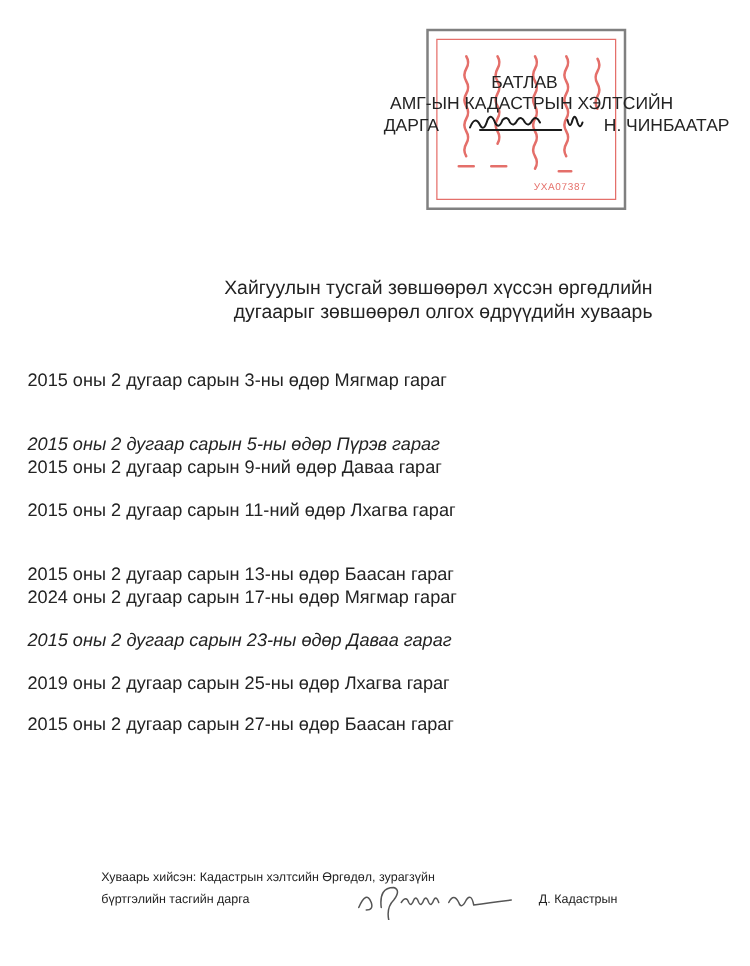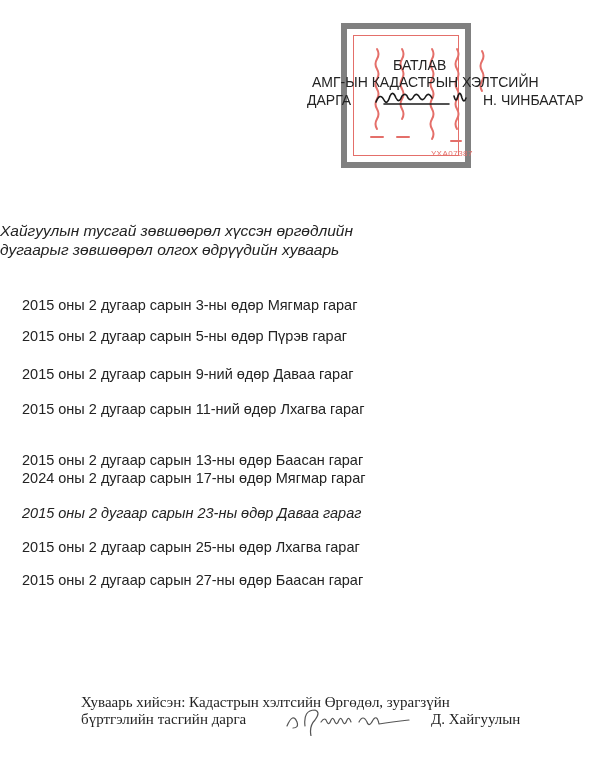--- a/index.html
+++ b/index.html
@@ -1,32 +1,32 @@
 <!DOCTYPE html>
 <html><head>
   <meta charset="utf-8">
   <style>
     html, body { margin: 0; padding: 0; background: #ffffff; }
     body { width: 600px; height: 773px; position: relative; overflow: hidden;
            font-family: "Liberation Sans", "DejaVu Sans", sans-serif; color: #232323; }
     .abs { position: absolute; white-space: nowrap; }
 
     
-    .stamp { position: absolute; left: 341px; top: 23px; width: 130px; height: 145px;
-             border: 6px solid #737373; box-sizing: border-box; opacity: 0.9; }
+    .stamp { position: absolute; left: 341px; top: 23px; width: 160px; height: 145px;
+             border: 2px solid #737373; box-sizing: border-box; opacity: 0.9; }
     .stamp-inner { position: absolute; left: 6px; top: 6px; right: 6px; bottom: 6px;
                    border: 1px solid #e2605a; }
     .stamp svg { position: absolute; left: 0; top: 0; }
     .stamp-code { position: absolute; left: 84px; top: 120px; font-size: 8px; color: #e2605a;
                   letter-spacing: 0.5px; font-family: "Liberation Sans", sans-serif; }
 
     .approve { font-size: 14px; line-height: 16px; }
-    .title { font-size: 15.5px; line-height: 19px; text-align: left; width: 522px; left: 0; font-style: italic; }
+    .title { font-size: 15.5px; line-height: 19px; text-align: right; width: 522px; left: 0; }
     .row { font-size: 14.5px; left: 22px; }
-    .footer { font-size: 15px; line-height: 17px; font-family: Liberation Serif, serif; }
+    .footer { font-size: 10px; line-height: 17px; }
     .sig { position: absolute; }
   </style>
 </head>
 <body>
 
 <div class="stamp">
   <div class="stamp-inner"></div>
   <svg width="160" height="145" viewBox="0 0 160 145">
     <g stroke="#e2605a" stroke-width="2" fill="none" stroke-linecap="round">
       <path d="M30 20 q3 5 0 10 q-3 5 0 10 q3 5 0 10 q-3 5 0 10 q3 5 0 10 q-3 5 0 10 q3 5 0 10 q-3 5 0 10"></path>
@@ -46,28 +46,28 @@
 <svg class="sig" style="left:374px; top:88px;" width="100" height="22" viewBox="0 0 100 22">
   <path d="M2 14 q4 -10 8 -2 q3 6 6 -4 q3 -6 6 2 q3 6 6 -2 q4 -4 6 2 q3 4 6 -2 q3 -4 6 2 q3 4 6 -2 q3 -4 6 2 M10 16 h65 M80 8 q2 8 4 0 q2 -6 4 2 q2 6 4 0" stroke="#1a1a1a" stroke-width="1.6" fill="none" stroke-linecap="round"></path>
 </svg>
 <div class="abs approve" style="left:483px; top:92px;">Н. ЧИНБААТАР</div>
 
 <div class="abs title" style="top:221px;">Хайгуулын тусгай зөвшөөрөл хүссэн өргөдлийн</div>
 <div class="abs title" style="top:240px;">дугаарыг зөвшөөрөл олгох өдрүүдийн хуваарь</div>
 
 <div>
   <div class="abs row" style="top:297px;">2015 оны 2 дугаар сарын 3-ны өдөр Мягмар гараг</div>
-  <div class="abs row" style="top:328px;">2015 оны 2 дугаар сарын 5-ны өдөр Пүрэв гараг</div>
+  <div class="abs row" style="top:348px;font-style:italic;">2015 оны 2 дугаар сарын 5-ны өдөр Пүрэв гараг</div>
   <div class="abs row" style="top:366px;">2015 оны 2 дугаар сарын 9-ний өдөр Даваа гараг</div>
   <div class="abs row" style="top:401px;">2015 оны 2 дугаар сарын 11-ний өдөр Лхагва гараг</div>
   <div class="abs row" style="top:452px;">2015 оны 2 дугаар сарын 13-ны өдөр Баасан гараг</div>
   <div class="abs row" style="top:470px;">2024 оны 2 дугаар сарын 17-ны өдөр Мягмар гараг</div>
   <div class="abs row" style="top:505px;font-style:italic;">2015 оны 2 дугаар сарын 23-ны өдөр Даваа гараг</div>
-  <div class="abs row" style="top:539px;">2015 оны 2 дугаар сарын 25-ны өдөр Лхагва гараг</div>
+  <div class="abs row" style="top:539px;">2019 оны 2 дугаар сарын 25-ны өдөр Лхагва гараг</div>
   <div class="abs row" style="top:572px;">2015 оны 2 дугаар сарын 27-ны өдөр Баасан гараг</div>
 </div>
 
 <div class="abs footer" style="left:81px; top:694px;">Хуваарь хийсэн: Кадастрын хэлтсийн Өргөдөл, зурагзүйн</div>
 <div class="abs footer" style="left:81px; top:711px;">бүртгэлийн тасгийн дарга</div>
 <svg class="sig" style="left:283px; top:702px;" width="140" height="34" viewBox="0 0 140 34">
   <path d="M4 24 q6 -14 10 -4 q2 6 -4 6 M22 24 q-2 -16 10 -16 q6 2 0 10 q-6 6 -4 16 M38 20 q4 -6 6 0 q2 4 4 -2 q2 -4 4 2 q2 4 4 -2 q2 -4 4 2 q2 4 4 -2 q2 -4 4 2 M76 20 q4 -8 8 0 q2 6 6 -2 q4 -6 6 4 M96 22 q12 -2 30 -4" stroke="#555" stroke-width="1.2" fill="none" stroke-linecap="round"></path>
 </svg>
-<div class="abs footer" style="left:431px; top:711px;">Д. Хайгуулын</div>
+<div class="abs footer" style="left:431px; top:711px;">Д. Кадастрын</div>
 
 </body></html>

